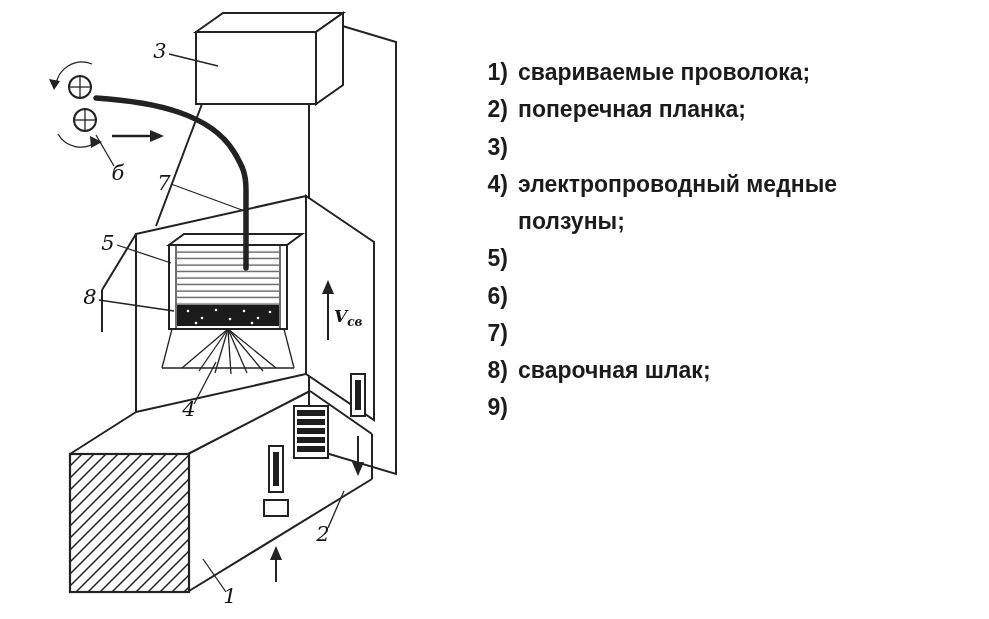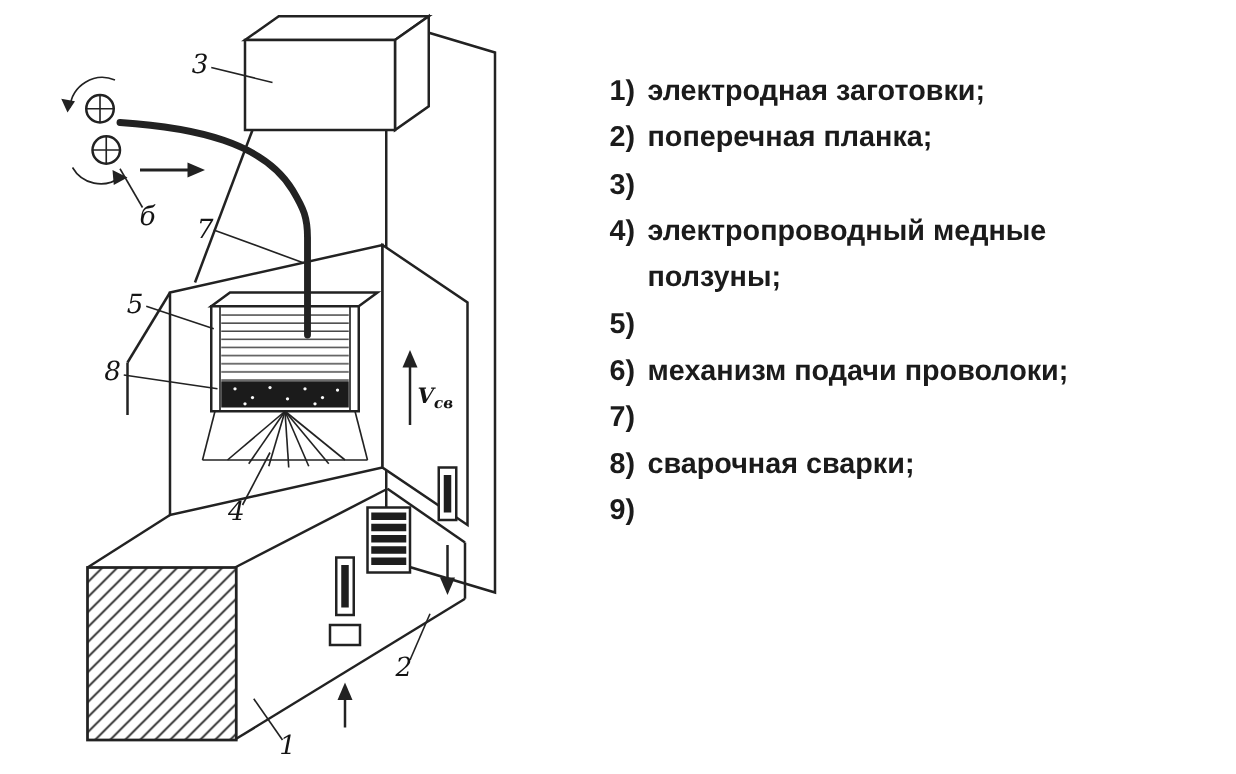--- a/index.html
+++ b/index.html
@@ -171,45 +171,44 @@
         <text class="lbl" x="183" y="414">4</text>
         <text class="lbl" x="224" y="601">1</text>
         <text class="lbl" x="317" y="539">2</text>
       </g>
     </svg>
   </div>
 
   <div class="legend">
     <div class="legend-row">
       <span class="legend-num">1)</span>
-      <span class="legend-txt">электродная заготовки;</span>
+      <span class="legend-txt">свариваемые проволока;</span>
     </div>
     <div class="legend-row">
       <span class="legend-num">2)</span>
       <span class="legend-txt">поперечная планка;</span>
     </div>
     <div class="legend-row">
       <span class="legend-num">3)</span>
     </div>
     <div class="legend-row">
       <span class="legend-num">4)</span>
       <span class="legend-txt">электропроводный медные ползуны;</span>
     </div>
     <div class="legend-row">
       <span class="legend-num">5)</span>
     </div>
     <div class="legend-row">
       <span class="legend-num">6)</span>
-      <span class="legend-txt">механизм подачи проволоки;</span>
     </div>
     <div class="legend-row">
       <span class="legend-num">7)</span>
     </div>
     <div class="legend-row">
       <span class="legend-num">8)</span>
-      <span class="legend-txt">сварочная сварки;</span>
+      <span class="legend-txt">сварочная шлак;</span>
     </div>
     <div class="legend-row">
       <span class="legend-num">9)</span>
     </div>
   </div>
 
 </div>
 
 </body></html>

